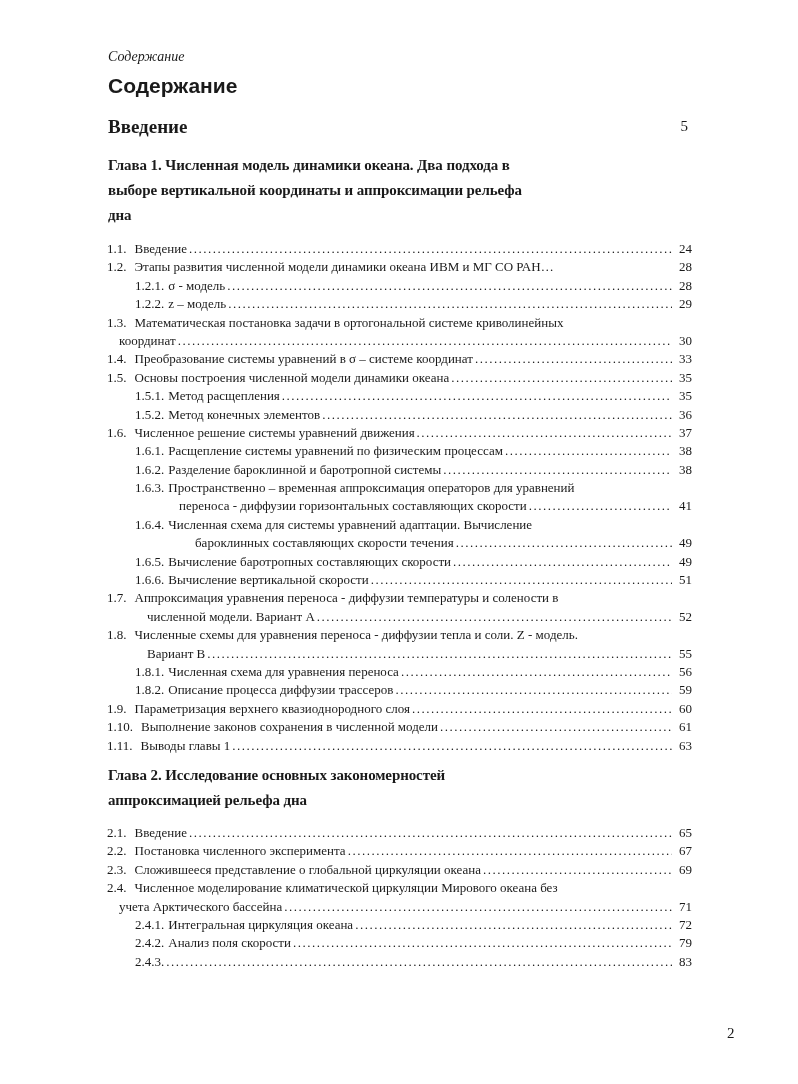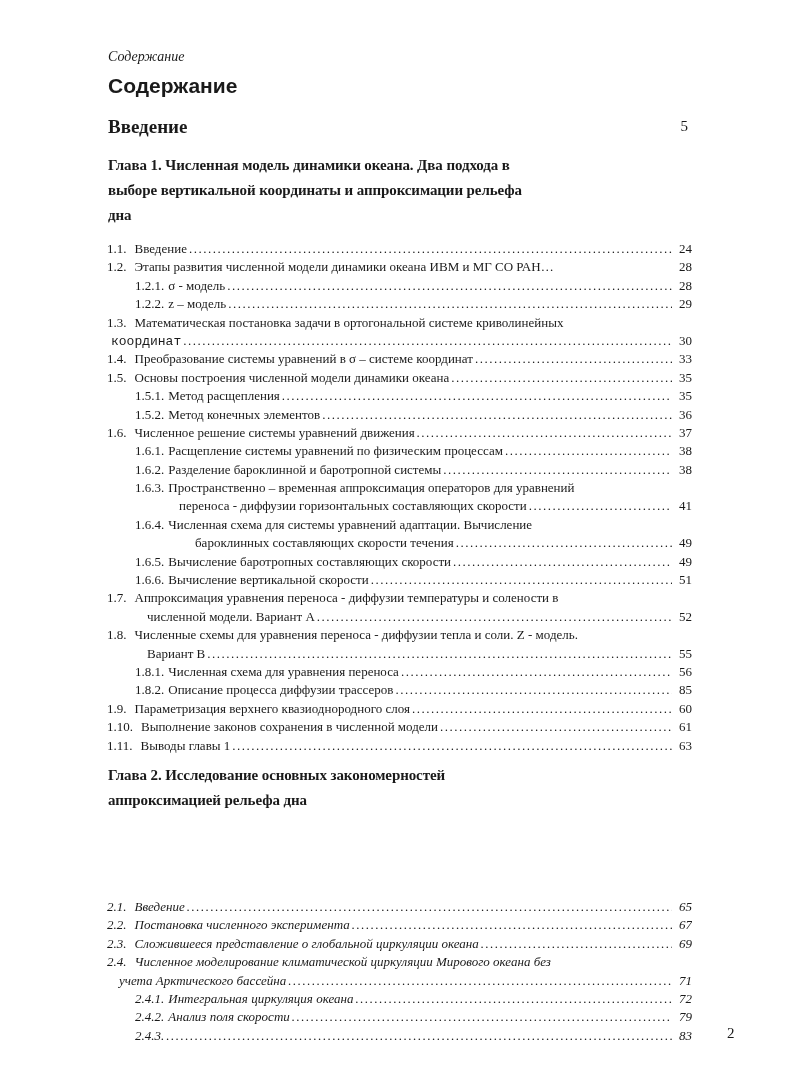--- a/index.html
+++ b/index.html
@@ -81,21 +81,21 @@
       <div class="entry">
         <div class="row">
           <span class="num">1.3.</span>
           <span class="txt">Математическая постановка задачи в ортогональной системе криволинейных</span>
           <span style="flex: 1 1 auto;"></span>
           <span class="pgn"></span>
         </div>
       </div>
       <div class="entry cont">
         <div class="row">
-          <span class="txt" style="margin-left: 4px; font-family: Liberation Mono, monospace;">координат</span>
+          <span class="txt" style="margin-left: 12px;">координат</span>
           <span class="lead"></span>
           <span class="pgn">30</span>
         </div>
       </div>
       <div class="entry">
         <div class="row">
           <span class="num">1.4.</span>
           <span class="txt">Преобразование системы уравнений в σ  – системе координат</span>
           <span class="lead"></span>
           <span class="pgn">33</span>
@@ -231,21 +231,21 @@
           <span class="txt">Численная схема для уравнения переноса</span>
           <span class="lead"></span>
           <span class="pgn">56</span>
         </div>
       </div>
       <div class="entry l2">
         <div class="row">
           <span class="num">1.8.2.</span>
           <span class="txt">Описание процесса диффузии трассеров</span>
           <span class="lead"></span>
-          <span class="pgn">85</span>
+          <span class="pgn">59</span>
         </div>
       </div>
       <div class="entry">
         <div class="row">
           <span class="num">1.9.</span>
           <span class="txt">Параметризация верхнего квазиоднородного слоя</span>
           <span class="lead"></span>
           <span class="pgn">60</span>
         </div>
       </div>
@@ -265,21 +265,21 @@
           <span class="pgn">63</span>
         </div>
       </div>
     </div>
 
   <div class="chapter" style="top:763px;">
     <div>Глава 2.  Исследование основных закономерностей</div>
     <div>аппроксимацией рельефа дна</div>
   </div>
 
-  <div class="entries" id="ch2-entries" style="top:898px;font-style:italic;">
+  <div class="entries" id="ch2-entries" style="top:824px;">
       <div class="entry">
         <div class="row">
           <span class="num">2.1.</span>
           <span class="txt">Введение</span>
           <span class="lead"></span>
           <span class="pgn">65</span>
         </div>
       </div>
       <div class="entry">
         <div class="row">

